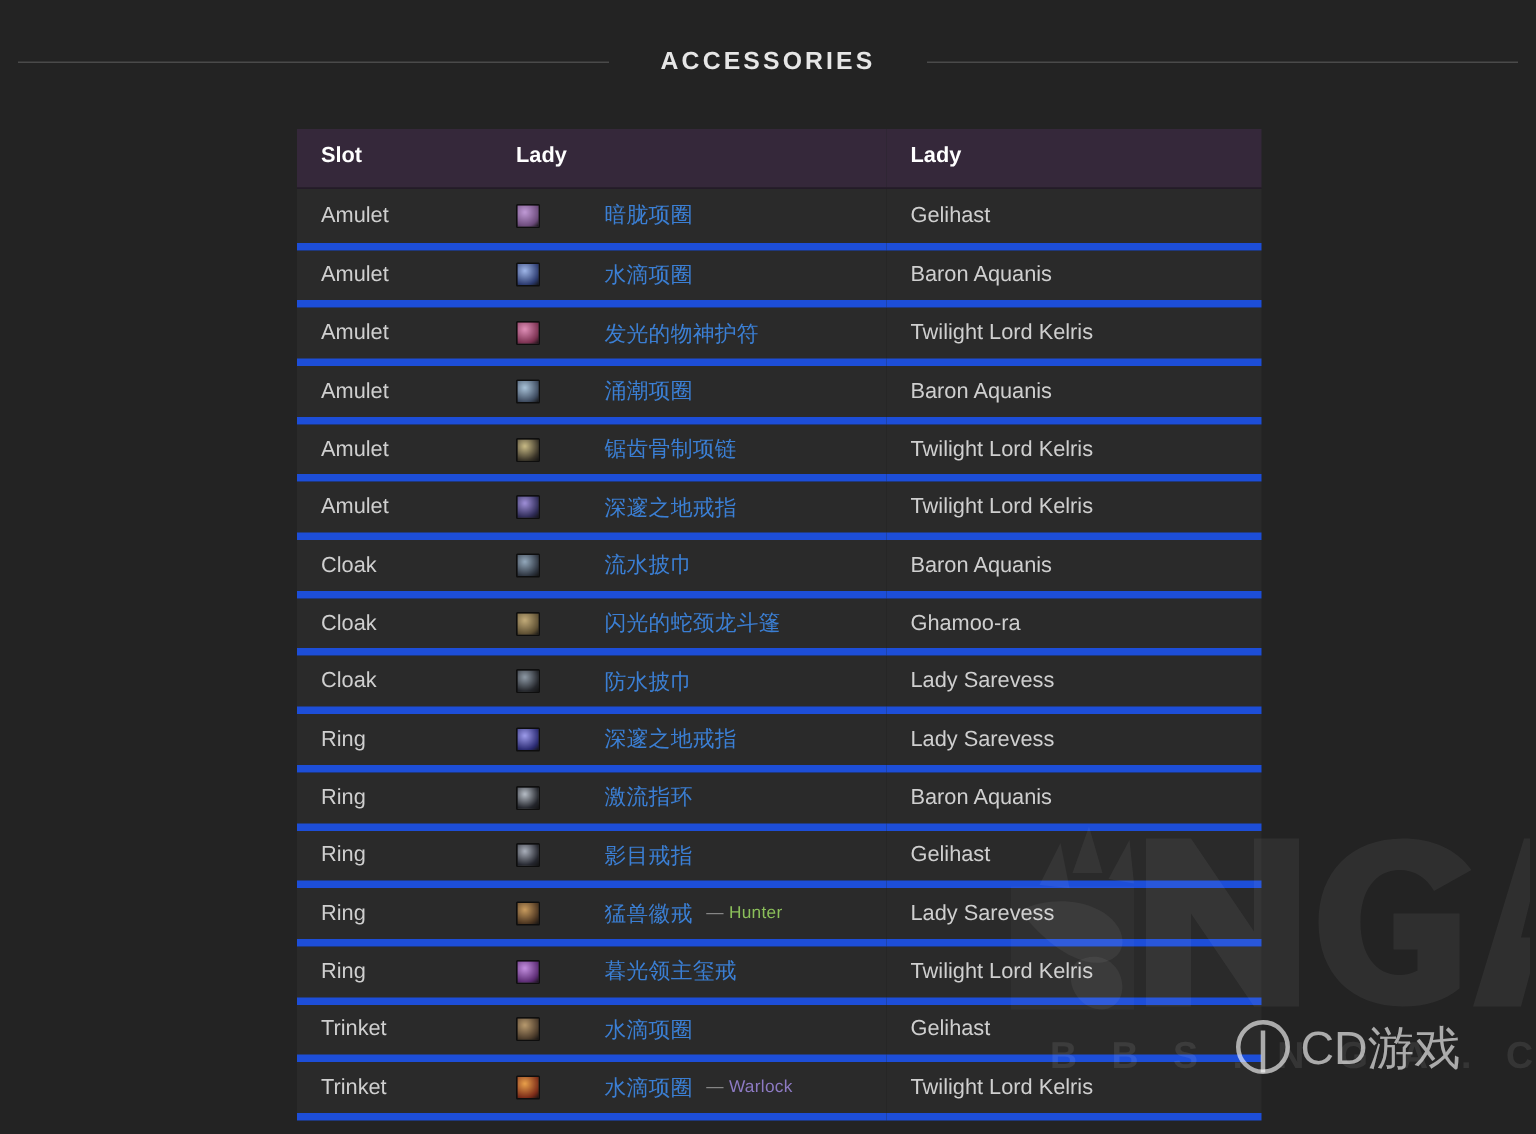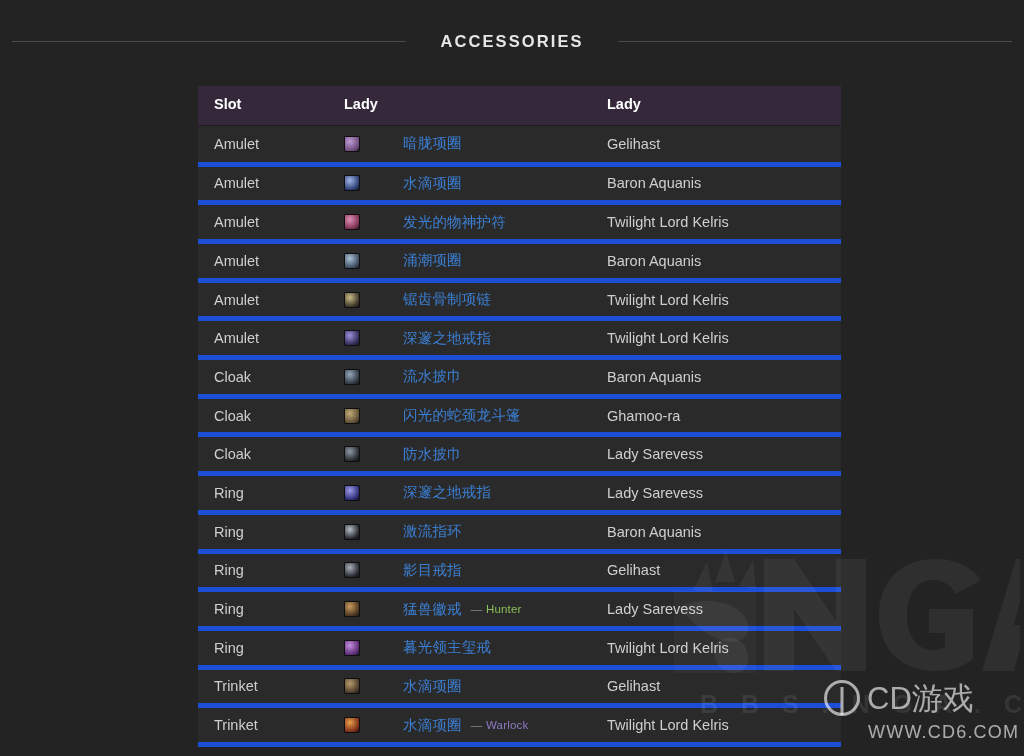--- a/index.html
+++ b/index.html
@@ -379,14 +379,13 @@
   </svg>
 </div>
 
 <div class="wm wm-bbs">B B S . N G A . C N</div>
 
 <div class="wm wm-cd">
   <div class="cd-row">
     <div class="cd-mark"></div>
     <div class="cd-text">CD游戏</div>
   </div>
-  <div class="cd-url">WWW.CD6.COM</div>
 </div>
 
 </body></html>

